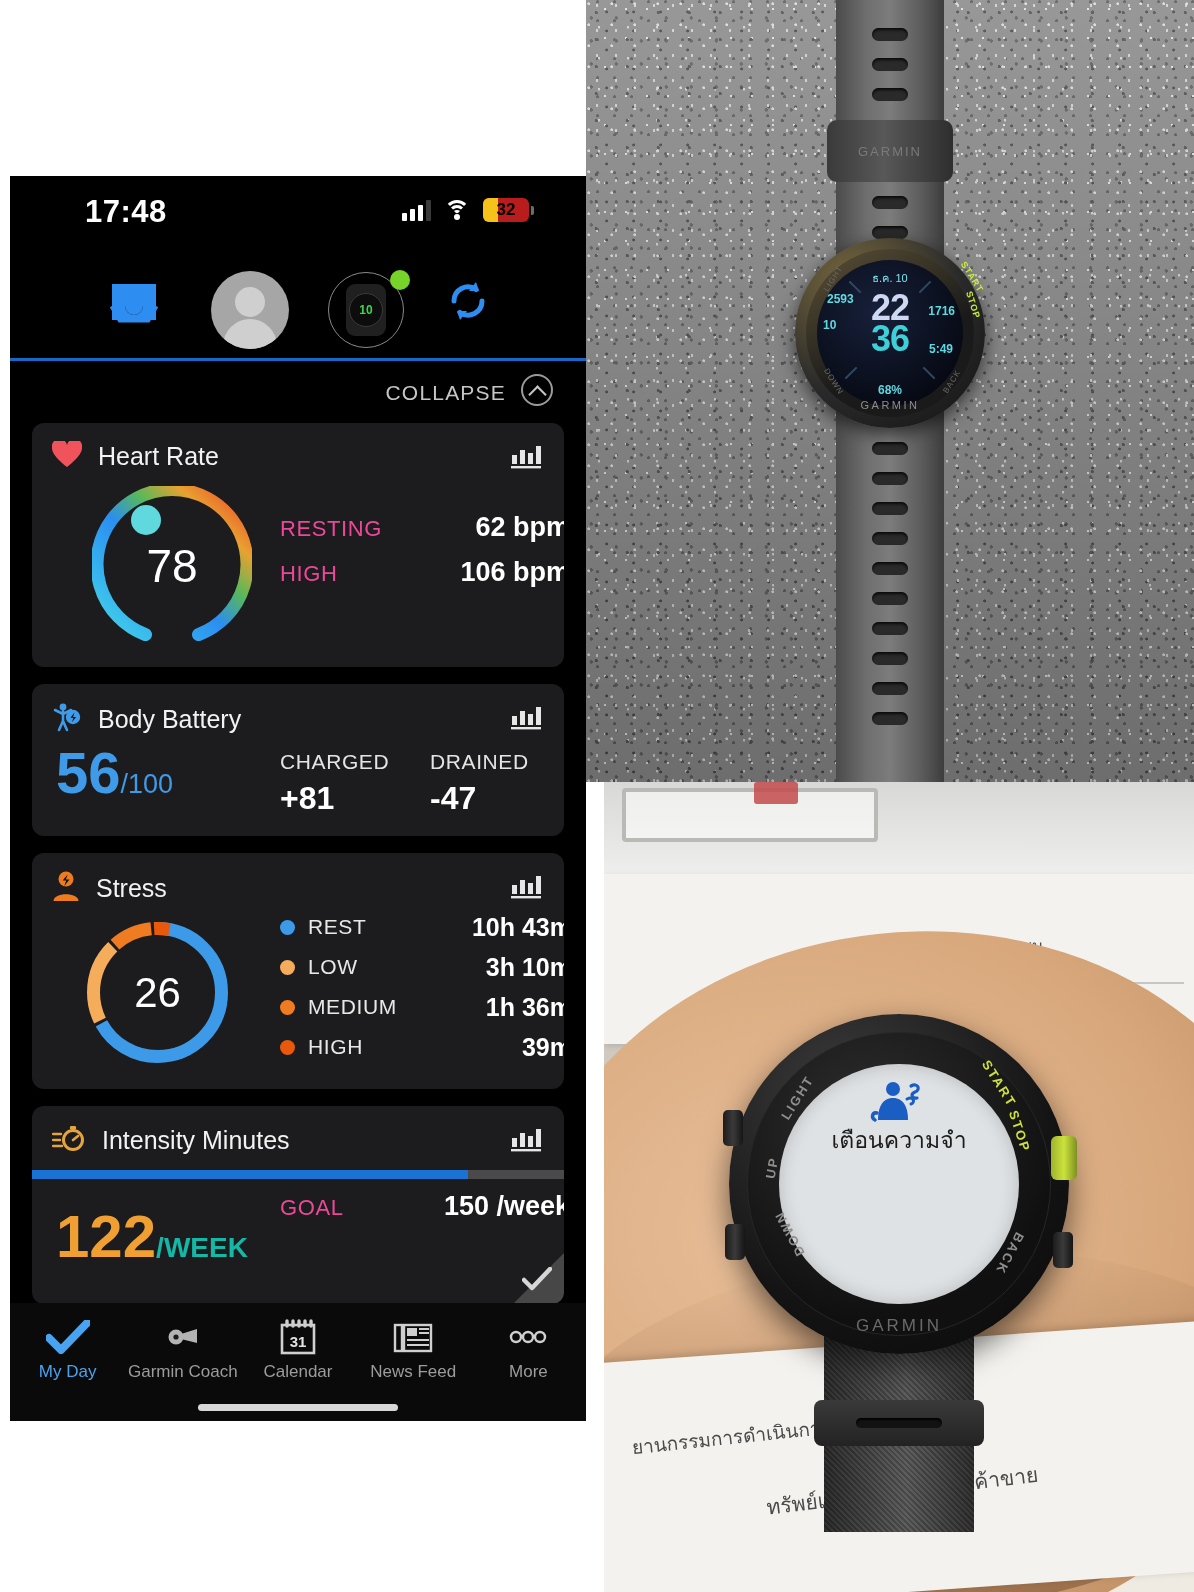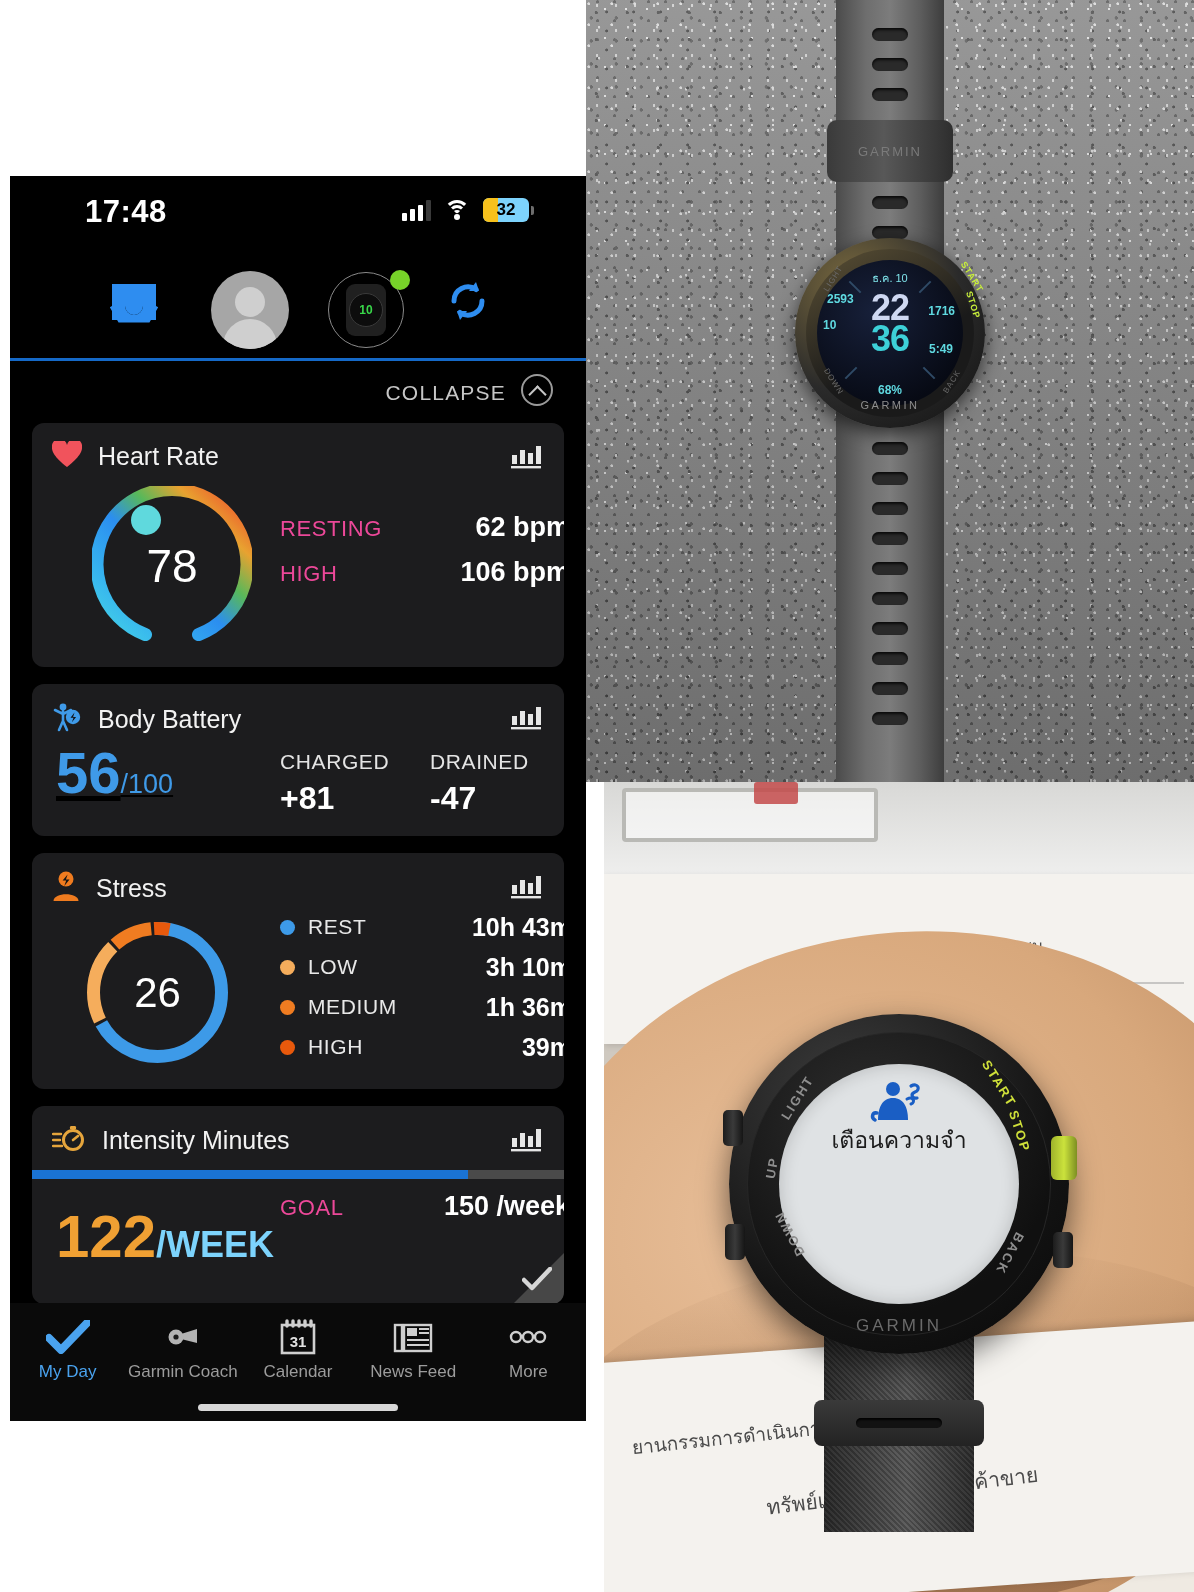--- a/index.html
+++ b/index.html
@@ -22,21 +22,21 @@
   .sig i:nth-child(3){height:16px;} .sig i:nth-child(4){height:21px; background:#3a3a3a;}
   .wifi { width:26px; height:20px; position:relative; }
   .wifi span { position:absolute; left:50%; transform:translateX(-50%);
     border:3px solid #fff; border-bottom-color:transparent;
     border-left-color:transparent; border-right-color:transparent; border-radius:50%; }
   .wifi span:nth-child(1){ width:26px; height:26px; top:0; }
   .wifi span:nth-child(2){ width:17px; height:17px; top:5px; }
   .wifi span:nth-child(3){ width:8px;  height:8px;  top:10px; }
   .wifi b { position:absolute; left:50%; bottom:0; transform:translateX(-50%);
     width:6px; height:6px; background:#fff; border-radius:50%; }
-  .batt { position:relative; width:46px; height:24px; background:#7dd3fc;
+  .batt { position:relative; width:46px; height:24px; background:#b91c1c;
     border-radius:6px; overflow:hidden; }
   .batt .fill { position:absolute; left:0; top:0; bottom:0; width:32%; background:#f7c11c; }
   .batt .lvl { position:absolute; inset:0; display:flex; align-items:center;
     justify-content:center; font-size:17px; font-weight:bold; color:#000; }
   .batt-tip { width:3px; height:9px; background:#6d6d6d; border-radius:0 2px 2px 0; margin-left:2px; }
 
   .toolbar { position:relative; height:115px; border-bottom:3px solid #1569c7; }
   .tb-inbox { position:absolute; left:98px; top:32px; }
   .avatar { position:absolute; left:201px; top:25px; width:78px; height:78px;
     border-radius:50%; background:#a6a6a6; overflow:hidden; }
@@ -79,21 +79,21 @@
   .hr-val { position:absolute; inset:0; display:flex; align-items:center;
     justify-content:center; font-size:46px; color:#fff; }
   .hr-stats { position:absolute; left:248px; top:40px; width:290px; }
   .row { display:flex; justify-content:space-between; align-items:baseline; margin-bottom:14px; }
   .lbl { font-size:22px; color:#ec4899; letter-spacing:0.6px; }
   .val { font-size:27px; color:#fff; font-weight:bold; }
 
   
   .bb-card { height:152px; }
   .bb-body { position:relative; height:86px; }
-  .bb-main { position:absolute; left:24px; top:8px; display:flex; align-items:baseline;text-decoration:underline; }
+  .bb-main { position:absolute; left:24px; top:8px; display:flex; align-items:baseline; }
   .bb-num { font-size:58px; color:#3f9ae8; font-weight:bold; line-height:1; }
   .bb-den { font-size:27px; color:#3f9ae8; }
   .bb-col { position:absolute; top:14px; }
   .bb-col.c1 { left:248px; } .bb-col.c2 { left:398px; }
   .bb-cl { font-size:21px; color:#e4e4e4; letter-spacing:0.6px; }
   .bb-cv { font-size:32px; color:#fff; font-weight:bold; margin-top:6px; }
 
   
   .st-card { height:236px; }
   .st-body { position:relative; height:172px; }
@@ -106,21 +106,21 @@
   .lg-lbl { font-size:21px; color:#e8e8e8; letter-spacing:0.6px; flex:1; }
   .lg-val { font-size:25px; color:#fff; font-weight:bold; }
 
   
   .im-card { height:198px; }
   .im-bar { position:relative; height:9px; background:#4a4a4a; margin-top:14px; }
   .im-bar .fg { position:absolute; left:0; top:0; bottom:0; background:#1a73d4; }
   .im-body { position:relative; height:126px; }
   .im-main { position:absolute; left:24px; top:28px; display:flex; align-items:baseline;text-align:center; }
   .im-num { font-size:60px; color:#f0a033; font-weight:bold; line-height:1; }
-  .im-den { font-size:36px; color:#7dd3fc; font-weight:bold; }
+  .im-den { font-size:28px; color:#14b8a6; font-weight:bold; }
   .im-stats { position:absolute; left:248px; top:12px; width:290px; }
   .im-row { display:flex; justify-content:space-between; align-items:baseline; margin-bottom:14px; }
   .corner { position:absolute; right:0; bottom:0; width:0; height:0;
     border-left:52px solid transparent; border-bottom:52px solid #474747; }
   .corner-check { position:absolute; right:12px; bottom:10px; }
 
   
   .tabbar { position:absolute; left:0; bottom:0; width:576px; height:118px;
     background:#0a0a0a; display:flex; }
   .tab { flex:1; display:flex; flex-direction:column; align-items:center;

